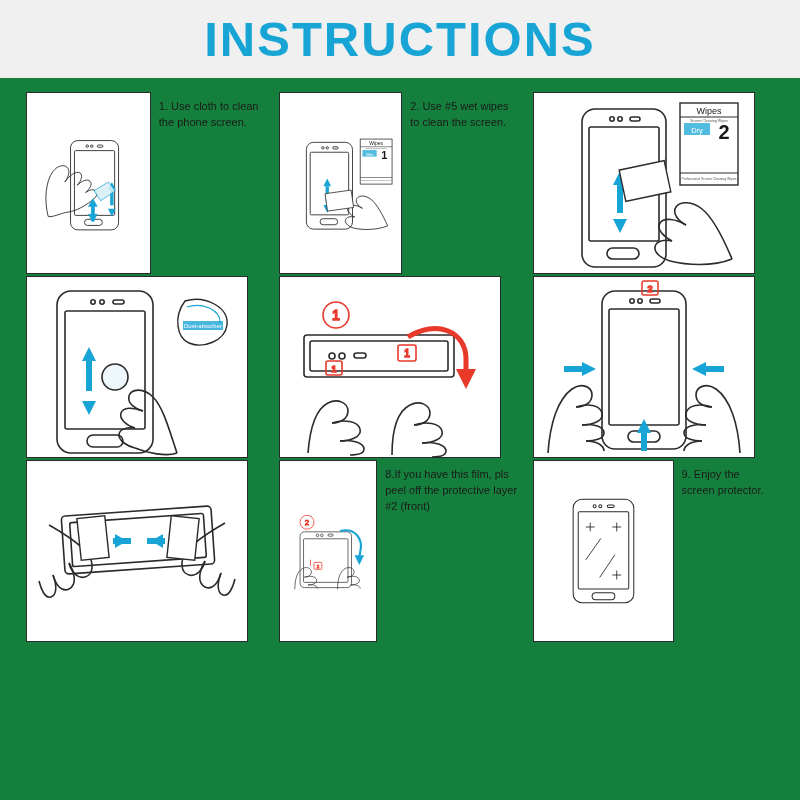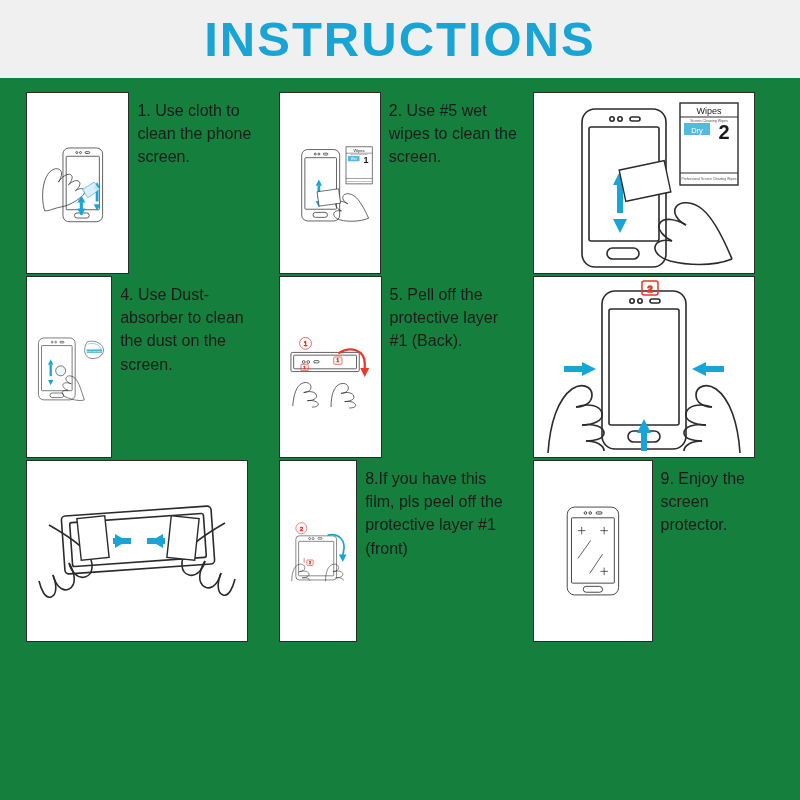--- a/index.html
+++ b/index.html
@@ -47,21 +47,21 @@
     gap: 6px;
   }
   .panel {
     border: 1px solid #2b2b2b;
     background: #ffffff;
     height: 180px;
     position: relative;
     overflow: hidden;
   }
   .caption {
-    font-size: 16px;
+    font-size: 11px;
     line-height: 1.45;
     color: #1a1a1a;
     padding: 7px 2px 0 2px;
     min-height: 42px;
   }
   svg { display: block; }
 </style>
 </head>
 <body>
 
@@ -210,21 +210,20 @@
             <path d="M108 171 C120 176 140 180 150 176"></path>
           </g>
           <g>
             <path d="M158 24 C178 18 202 30 200 48 C198 64 176 72 162 66 C150 61 146 40 158 24 Z" fill="#ffffff" stroke="#2b2b2b" stroke-width="1.4"></path>
             <path d="M160 30 C176 25 194 33 193 46" fill="none" stroke="#18a5d6" stroke-width="1.2"></path>
             <rect x="156" y="44" width="40" height="9" fill="#18a5d6" opacity="0.8"></rect>
             <text x="176" y="51" font-size="6" font-family="Liberation Sans, sans-serif" fill="#ffffff" text-anchor="middle">Dust-absorber</text>
           </g>
         </svg>
       </div>
-      <div class="caption">4. Use Dust-absorber to clean the dust on the screen.</div>
     </div>
 
     <div class="cell">
       <div class="panel">
         <svg width="100%" height="100%" viewBox="0 0 220 180">
           <g fill="none" stroke="#2b2b2b" stroke-width="1.6">
             <rect x="24" y="58" width="150" height="42" rx="3" fill="#ffffff"></rect>
             <rect x="30" y="64" width="138" height="30" rx="2"></rect>
             <circle cx="52" cy="79" r="3"></circle>
             <circle cx="62" cy="79" r="3"></circle>
@@ -243,21 +242,20 @@
           <g fill="none" stroke="#2b2b2b" stroke-width="1.6">
             <path d="M28 176 C30 150 36 132 48 126 C58 121 68 126 68 134 C68 142 60 146 52 146"></path>
             <path d="M52 146 C64 142 78 144 80 152 C82 160 70 164 60 164"></path>
             <path d="M60 164 C72 162 84 166 84 172 C84 176 78 178 70 178"></path>
             <path d="M112 178 C112 152 118 134 130 128 C140 123 150 128 150 136 C150 144 142 148 134 148"></path>
             <path d="M134 148 C146 144 160 146 162 154 C164 162 152 166 142 166"></path>
             <path d="M142 166 C154 164 166 168 166 174 C166 178 160 180 152 180"></path>
           </g>
         </svg>
       </div>
-      <div class="caption">5. Pell off the protective layer #1 (Back).</div>
     </div>
 
     <div class="cell">
       <div class="panel">
         <svg width="100%" height="100%" viewBox="0 0 220 180">
           <g fill="none" stroke="#2b2b2b" stroke-width="1.6">
             <rect x="68" y="14" width="84" height="158" rx="13"></rect>
             <rect x="75" y="32" width="70" height="116" rx="2"></rect>
             <circle cx="98" cy="24" r="2.2"></circle>
             <circle cx="106" cy="24" r="2.2"></circle>
@@ -339,21 +337,21 @@
           <g fill="none" stroke="#2b2b2b" stroke-width="1.6">
             <path d="M34 178 C34 154 40 136 52 130 C62 125 72 130 72 138 C72 146 64 150 56 150"></path>
             <path d="M56 150 C68 146 82 148 84 156 C86 164 74 168 64 168"></path>
             <path d="M64 168 C76 166 86 170 86 176"></path>
             <path d="M132 178 C132 154 138 136 150 130 C160 125 170 130 170 138 C170 146 162 150 154 150"></path>
             <path d="M154 150 C166 146 180 148 182 156 C184 164 172 168 162 168"></path>
             <path d="M162 168 C174 166 184 170 184 176"></path>
           </g>
         </svg>
       </div>
-      <div class="caption">8.If you have this film, pls peel off the protective layer #1 (front)</div>
+      <div class="caption">8.If you have this film, pls peel off the protective layer #2 (front)</div>
     </div>
 
     <div class="cell">
       <div class="panel">
         <svg width="100%" height="100%" viewBox="0 0 220 180">
           <g fill="none" stroke="#2b2b2b" stroke-width="1.6">
             <rect x="62" y="8" width="96" height="164" rx="14"></rect>
             <rect x="70" y="28" width="80" height="122" rx="2"></rect>
             <circle cx="96" cy="19" r="2.4"></circle>
             <circle cx="105" cy="19" r="2.4"></circle>

